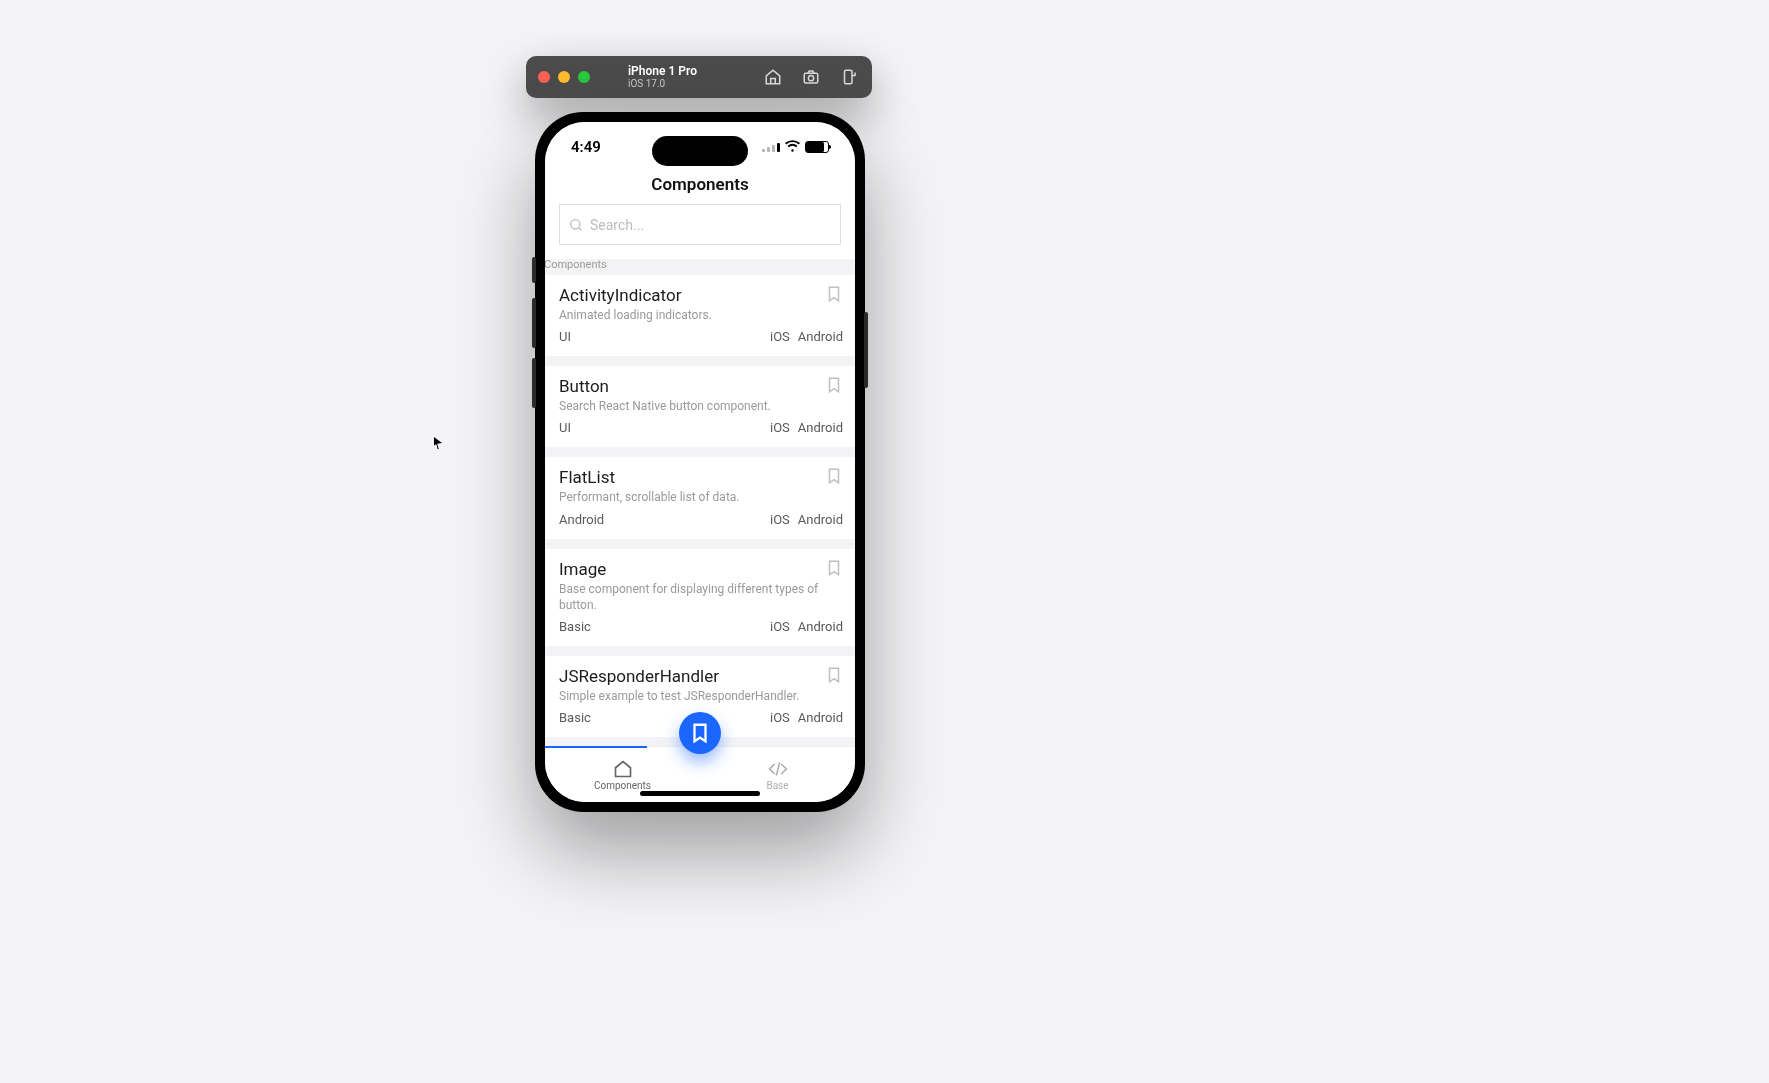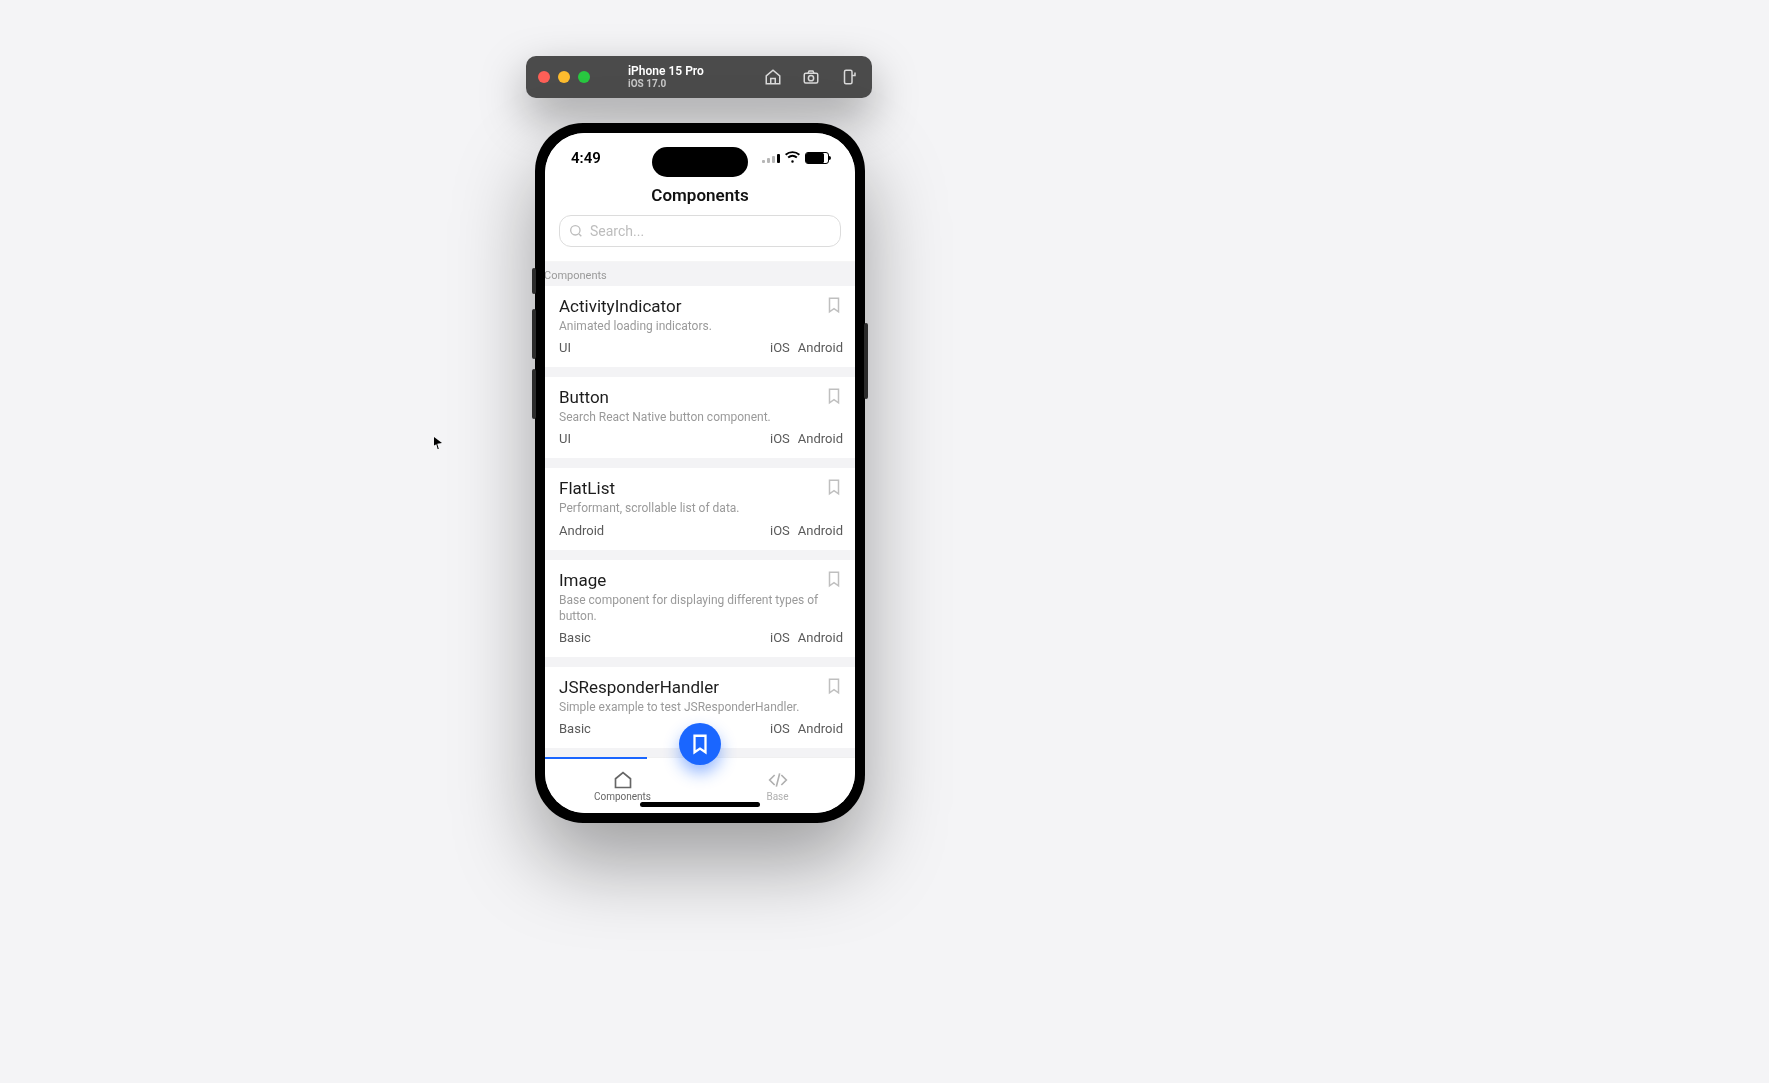--- a/index.html
+++ b/index.html
@@ -28,29 +28,29 @@
     color: #e8e8e8;
     font-size: 11px;
   }
   .traffic { display: flex; gap: 8px; align-items: center; }
   .traffic span { width: 12px; height: 12px; border-radius: 50%; display: block; }
   .tl-red    { background: #fe5f57; }
   .tl-yellow { background: #febc2e; }
   .tl-green  { background: #28c840; }
   .sim-titles { margin-left: 38px; line-height: 1.1; }
   .sim-titles .dev { font-weight: 600; font-size: 12px; color: #fff; }
-  .sim-titles .os  { font-size: 10px; color: #c7c7c7; font-weight: bold; }
+  .sim-titles .os  { font-size: 10px; color: #c7c7c7; }
   .sim-icons { margin-left: auto; display: flex; gap: 20px; align-items: center; color: #d9d9d9; }
   .sim-icons svg { width: 18px; height: 18px; display: block; }
 
   
   .phone {
     position: absolute;
     left: 535px;
-    top: 123px;
+    top: 112px;
     width: 330px;
     height: 700px;
     background: #000;
     border-radius: 48px;
     padding: 10px;
     box-shadow: 0 40px 80px rgba(0,0,0,.35);
   }
   
   .side-btn { position: absolute; background: #2b2b2b; border-radius: 3px; }
   .vol1  { left: -3px; top: 145px; width: 4px; height: 26px; }
@@ -102,22 +102,22 @@
   .nav-title {
     text-align: center;
     font-size: 17px;
     font-weight: 600;
     color: #111;
     margin-bottom: 10px;
   }
   .search {
     display: flex; align-items: center; gap: 6px;
     border: 1px solid #dcdcdc;
-    border-radius: 12px;
-    height: 32px;
+    border-radius: 1px;
+    height: 41px;
     padding: 0 8px;
     color: #bdbdbd;
     background: #fff;
     font-size: 14px;
   }
   .search svg { width:16px; height:16px; }
 
   
   .scroll {
     position: absolute;
@@ -201,21 +201,21 @@
 </head>
 <body>
 
 <div class="sim-bar">
   <div class="traffic">
     <span class="tl-red"></span>
     <span class="tl-yellow"></span>
     <span class="tl-green"></span>
   </div>
   <div class="sim-titles">
-    <div class="dev">iPhone 15 Pro</div>
+    <div class="dev">iPhone 1 Pro</div>
     <div class="os">iOS 17.0</div>
   </div>
   <div class="sim-icons">
     <span>
       <svg viewBox="0 0 24 24" fill="none" stroke="currentColor" stroke-width="2">
           <path d="M3 10.5 12 3l9 7.5V21H3z"></path>
           <path d="M9 21v-7h6v7"></path>
         </svg>
     </span>
     <span>

